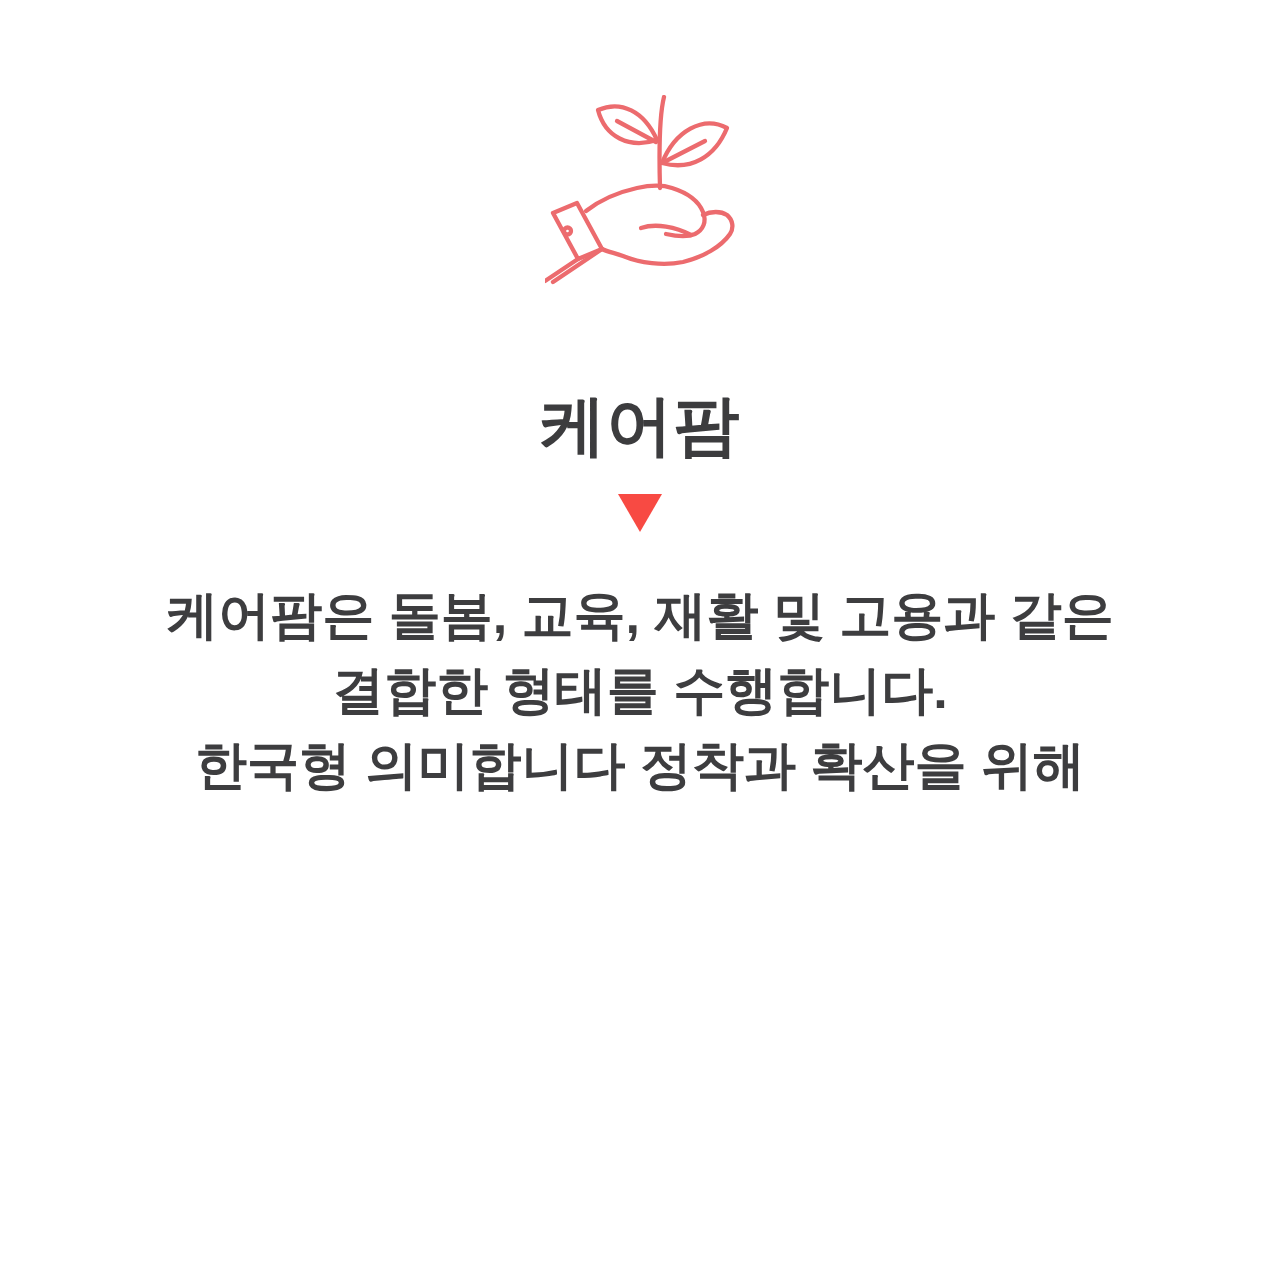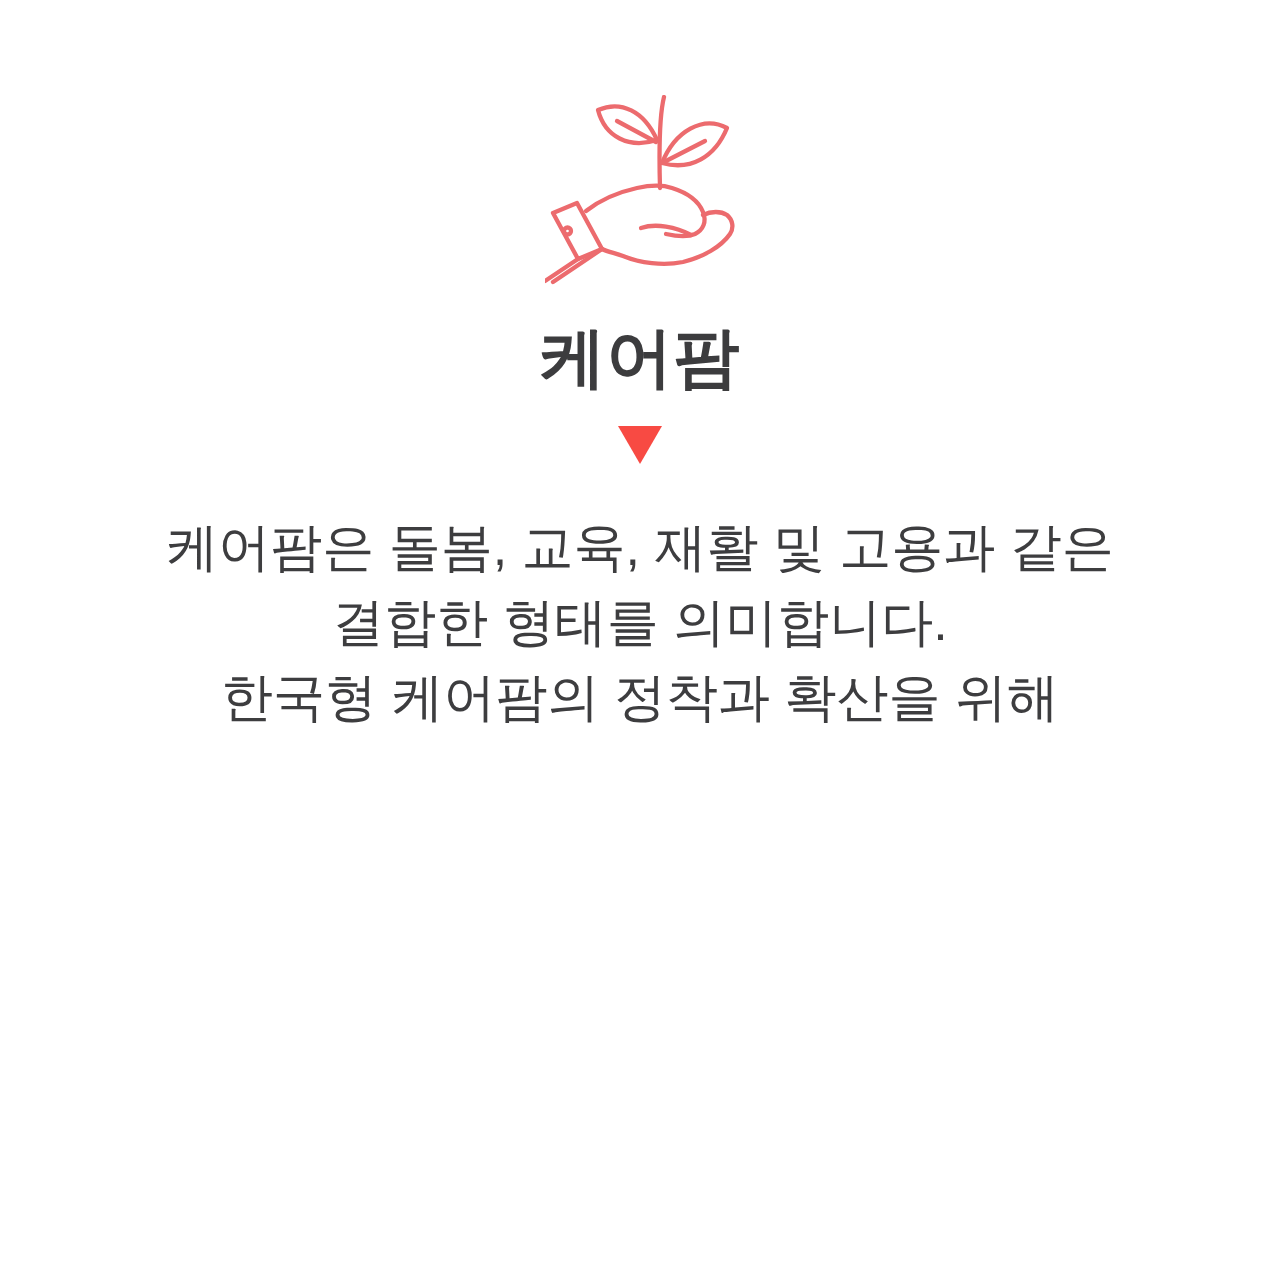--- a/index.html
+++ b/index.html
@@ -20,39 +20,39 @@
     width:1280px;height:1280px;
     display:block;
     text-align:center;
   }
   .icon-wrap{
     width:190px;height:190px;
     margin:95px auto 0;
   }
   .icon-wrap svg{display:block;width:190px;height:190px;}
   .title{
-    margin-top:36px;
+    margin-top:104px;
     font-size:66px;
     line-height:1.1;
     font-weight:800;
     letter-spacing:1px;
     color:var(--title-color);
   }
   .down-triangle{
     width:0;height:0;
     margin:32px auto 0;
     border-left:22px solid transparent;
     border-right:22px solid transparent;
     border-top:38px solid var(--arrow-red);
   }
   .desc{
     margin-top:46px;
     font-size:52px;
     line-height:75px;
-    font-weight:400;
+    font-weight:700;
     color:var(--body-color);
     letter-spacing:0;
   }
   .desc .line{display:block;}
 </style>
 </head>
 <body>
 
 <div class="page">
 
@@ -80,17 +80,17 @@
       <path d="M33,164 L0,186"></path>
     </svg>
   </div>
 
   <h1 class="title">케어팜</h1>
 
   <div class="down-triangle"></div>
 
   <p class="desc">
     <span class="line">케어팜은 돌봄, 교육, 재활 및 고용과 같은</span>
-    <span class="line">결합한 형태를 의미합니다.</span>
-    <span class="line">한국형 케어팜의 정착과 확산을 위해</span>
+    <span class="line">결합한 형태를 수행합니다.</span>
+    <span class="line">한국형 의미합니다 정착과 확산을 위해</span>
   </p>
 
 </div>
 
 </body></html>

